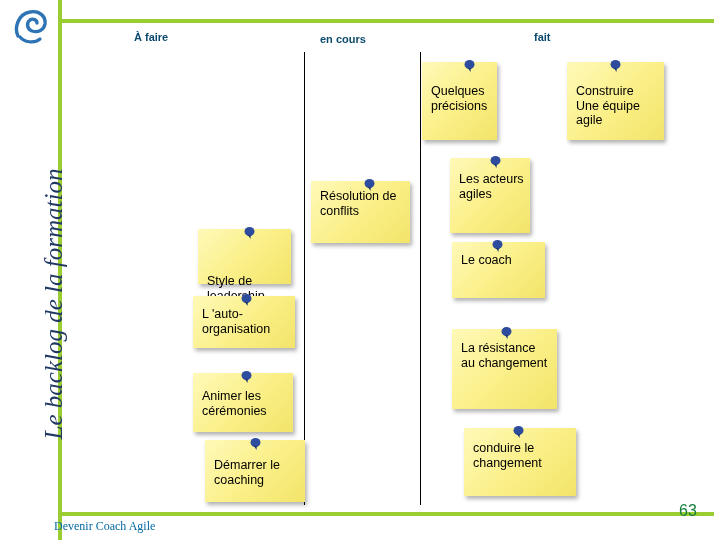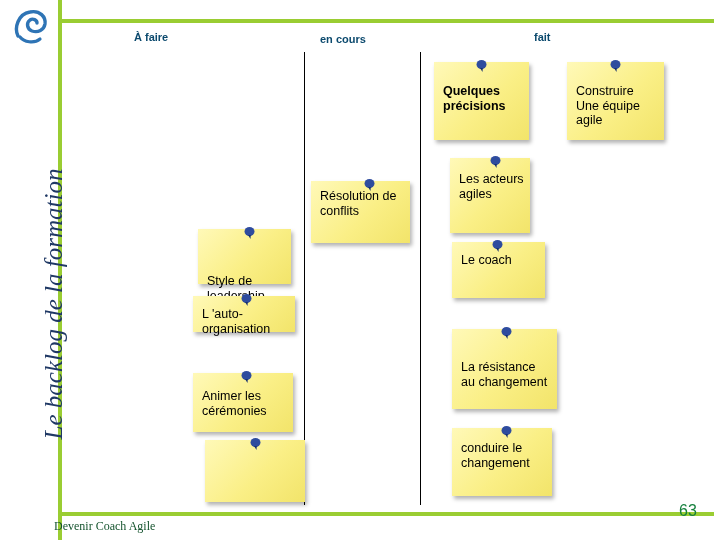--- a/index.html
+++ b/index.html
@@ -115,21 +115,21 @@
     height: 13px;
   }
 
   
   .footer-left {
     position: absolute;
     left: 54px;
     top: 519px;
     font-family: "Liberation Serif", serif;
     font-size: 12px;
-    color: #14532d;
+    color: #0369a1;
   }
   .footer-page {
     position: absolute;
     left: 679px;
     top: 502px;
     font-family: "Liberation Sans", sans-serif;
     font-size: 16px;
     color: #15803d;
   }
 </style>
@@ -150,21 +150,21 @@
 
 <div class="vtitle">Le backlog de la formation</div>
 
 <div class="col-header hdr-todo">À faire</div>
 <div class="col-header hdr-doing">en cours</div>
 <div class="col-header hdr-done">fait</div>
 
 <div class="sep sep1"></div>
 <div class="sep sep2"></div>
 
-<div class="note" style="left:434px; top:62px; width:95px; height:78px;font-weight:bold;">
+<div class="note" style="left:422px; top:62px; width:75px; height:78px;">
   <span class="pin" style="left:41px; top:-4px;">
     <svg width="13" height="13" viewBox="0 0 13 13">
         <ellipse cx="6.5" cy="5.5" rx="5" ry="4.6" fill="#2E4C9E"></ellipse>
         <path d="M5 9 L7.5 13 L7.8 9 Z" fill="#16306E"></path>
       </svg>
   </span>
   <span class="txt">Quelques précisions</span>
 </div>
 
 <div class="note" style="left:567px; top:62px; width:97px; height:78px;padding-left:12px;">
@@ -210,63 +210,64 @@
 <div class="note" style="left:452px; top:242px; width:93px; height:56px;">
   <span class="pin" style="left:39px; top:-4px;">
     <svg width="13" height="13" viewBox="0 0 13 13">
         <ellipse cx="6.5" cy="5.5" rx="5" ry="4.6" fill="#2E4C9E"></ellipse>
         <path d="M5 9 L7.5 13 L7.8 9 Z" fill="#16306E"></path>
       </svg>
   </span>
   <span class="txt" style="top:11px;">Le coach</span>
 </div>
 
-<div class="note" style="left:193px; top:296px; width:102px; height:36px;">
+<div class="note" style="left:193px; top:296px; width:102px; height:52px;">
   <span class="pin" style="left:47px; top:-4px;">
     <svg width="13" height="13" viewBox="0 0 13 13">
         <ellipse cx="6.5" cy="5.5" rx="5" ry="4.6" fill="#2E4C9E"></ellipse>
         <path d="M5 9 L7.5 13 L7.8 9 Z" fill="#16306E"></path>
       </svg>
   </span>
   <span class="txt" style="top:11px;">L 'auto-organisation</span>
 </div>
 
 <div class="note" style="left:452px; top:329px; width:105px; height:80px;">
   <span class="pin" style="left:48px; top:-4px;">
     <svg width="13" height="13" viewBox="0 0 13 13">
         <ellipse cx="6.5" cy="5.5" rx="5" ry="4.6" fill="#2E4C9E"></ellipse>
         <path d="M5 9 L7.5 13 L7.8 9 Z" fill="#16306E"></path>
       </svg>
   </span>
-  <span class="txt" style="top:12px;margin-top:19px;">La résistance au changement</span>
+  <span class="txt" style="top:12px;">La résistance au changement</span>
 </div>
 
 <div class="note" style="left:193px; top:373px; width:100px; height:59px;">
   <span class="pin" style="left:47px; top:-4px;">
     <svg width="13" height="13" viewBox="0 0 13 13">
         <ellipse cx="6.5" cy="5.5" rx="5" ry="4.6" fill="#2E4C9E"></ellipse>
         <path d="M5 9 L7.5 13 L7.8 9 Z" fill="#16306E"></path>
       </svg>
   </span>
   <span class="txt" style="top:16px;">Animer les cérémonies</span>
 </div>
 
-<div class="note" style="left:452px; top:428px; width:100px; height:68px;">
+<div class="note" style="left:464px; top:428px; width:112px; height:68px;">
   <span class="pin" style="left:48px; top:-4px;">
     <svg width="13" height="13" viewBox="0 0 13 13">
         <ellipse cx="6.5" cy="5.5" rx="5" ry="4.6" fill="#2E4C9E"></ellipse>
         <path d="M5 9 L7.5 13 L7.8 9 Z" fill="#16306E"></path>
       </svg>
   </span>
   <span class="txt" style="top:13px;">conduire le changement</span>
 </div>
 
 <div class="note" style="left:205px; top:440px; width:100px; height:62px;">
   <span class="pin" style="left:44px; top:-4px;">
     <svg width="13" height="13" viewBox="0 0 13 13">
         <ellipse cx="6.5" cy="5.5" rx="5" ry="4.6" fill="#2E4C9E"></ellipse>
         <path d="M5 9 L7.5 13 L7.8 9 Z" fill="#16306E"></path>
       </svg>
   </span>
+  <span class="txt" style="top:18px;">Démarrer le coaching</span>
 </div>
 
 <div class="footer-left">Devenir Coach Agile</div>
 <div class="footer-page">63</div>
 
 </body></html>

